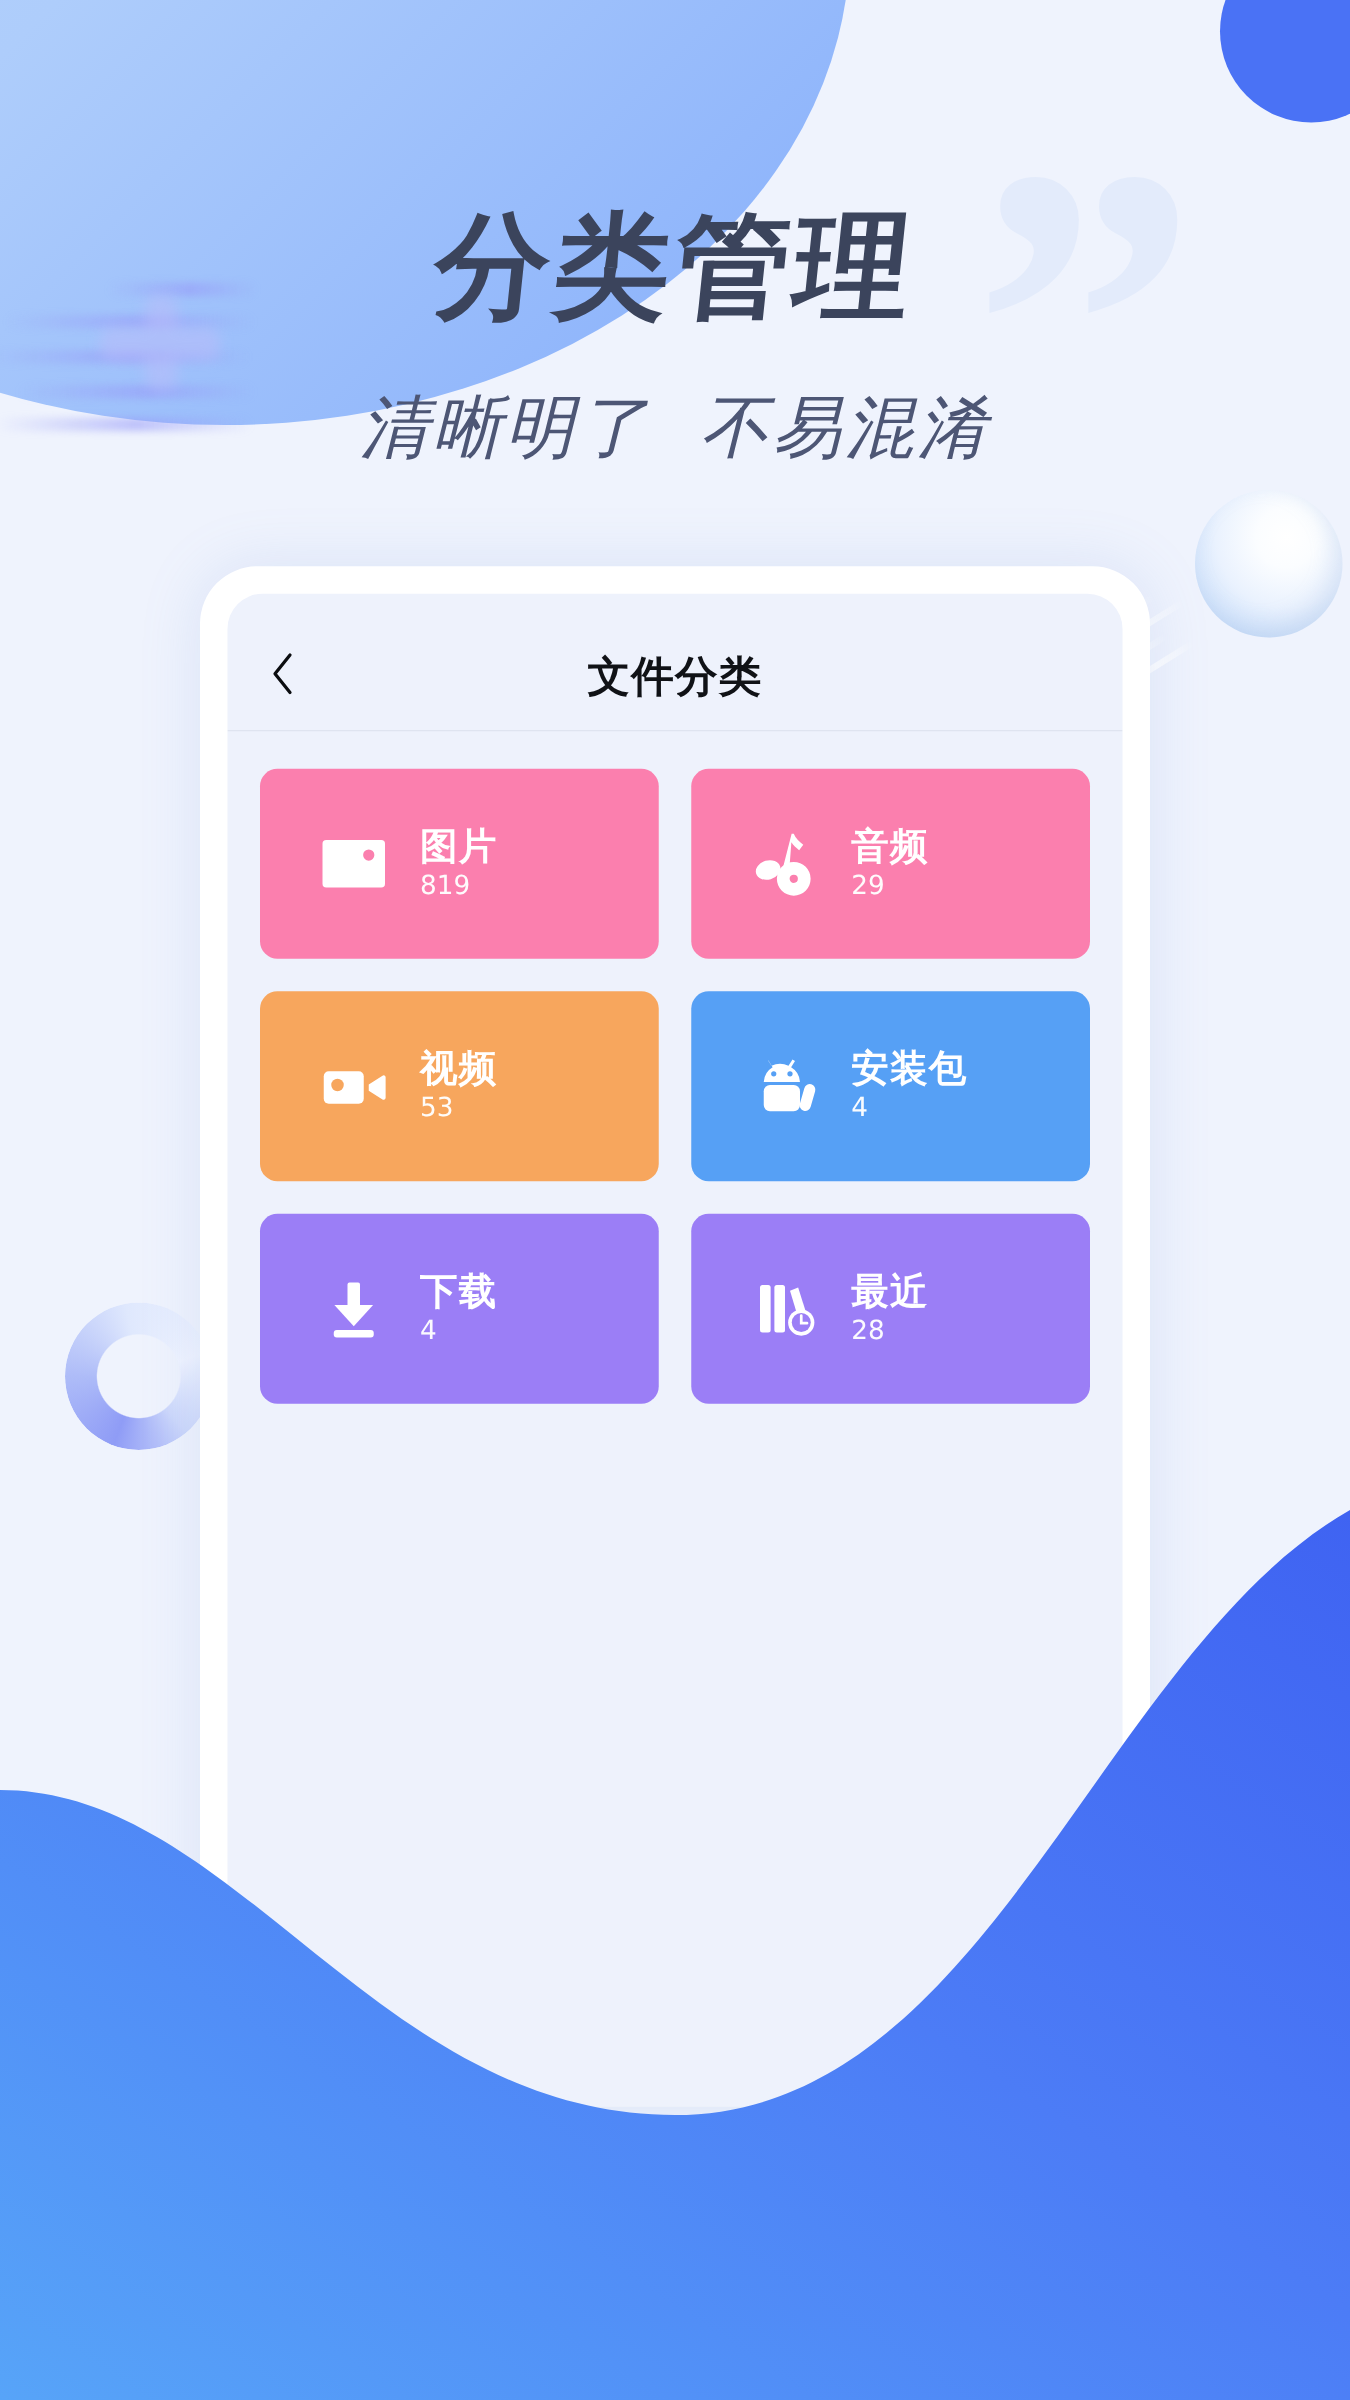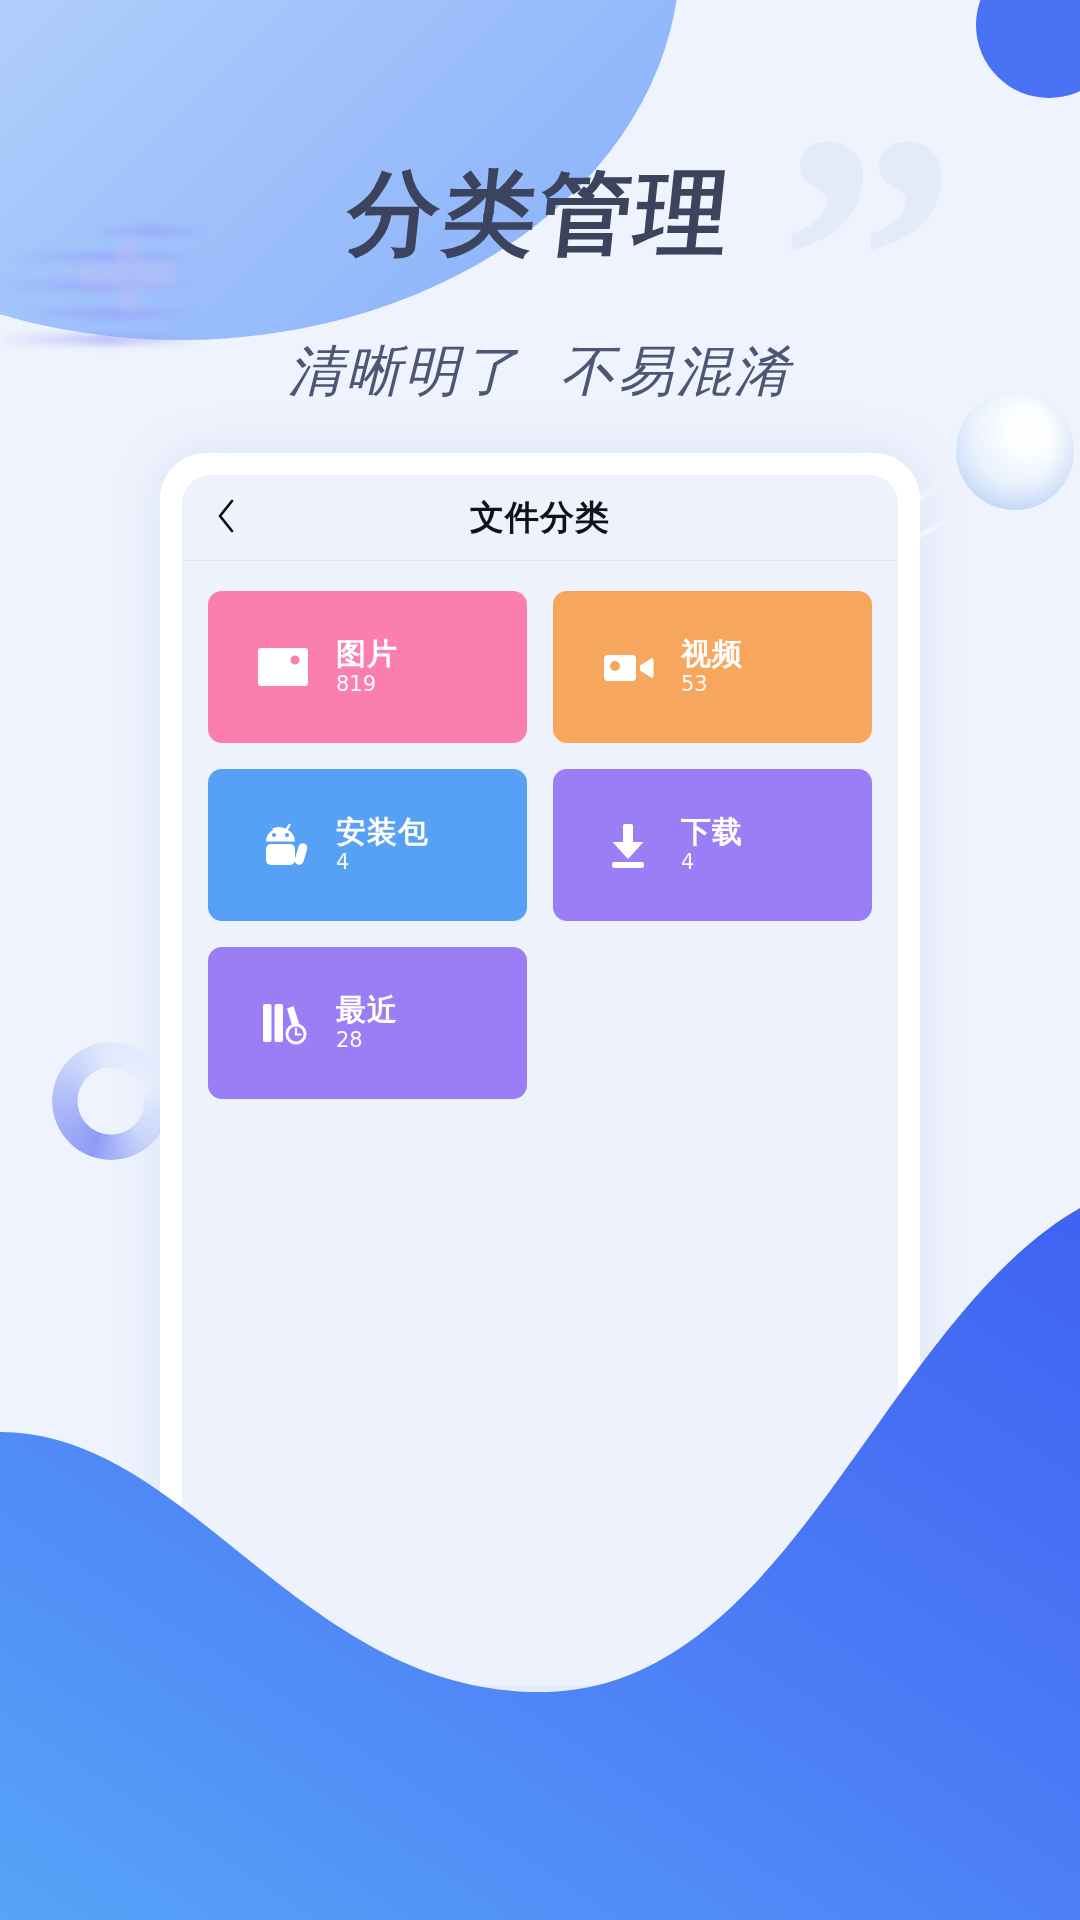--- a/index.html
+++ b/index.html
@@ -108,21 +108,20 @@
     transform:skewX(-6deg);
   }
   .subline {
     position:absolute; left:0; top:306px; width:1080px;
     text-align:center;
     font-size:55px; font-weight:400;
     letter-spacing:3px;
     color:#4d5675;
     font-style:italic;
     font-family:"DejaVu Sans", sans-serif;
-    margin-top:29px;
   }
   .subline .gap { display:inline-block; width:40px; }
 
   
   .phone {
     position:absolute;
     left:160px; top:453px;
     width:760px; height:1232px;
     background:#ffffff;
     border-radius:46px 46px 0 0;
@@ -134,21 +133,21 @@
     background:#eef2fc;
     border-radius:28px 28px 0 0;
     overflow:hidden;
     position:relative;
   }
 
   .navbar {
     height:86px;
     position:relative;
     border-bottom:1px solid #dfe4f0;
-    display:flex; align-items:center;
+    display:flex; align-items:center;margin-top:24px;
   }
   .back-btn {
     position:absolute; left:18px; top:50%;
     transform:translateY(-50%);
     width:52px; height:52px;
     display:flex; align-items:center; justify-content:center;
     cursor:pointer;
   }
   .back-btn svg { width:22px; height:36px; }
   .nav-title {
@@ -256,20 +255,34 @@
             <svg viewBox="0 0 56 56" fill="#ffffff">
               <path d="M6 9h44a3 3 0 0 1 3 3v32a3 3 0 0 1-3 3H6a3 3 0 0 1-3-3V12a3 3 0 0 1 3-3Zm3 31.5 11.5-14 8.5 10 6.5-7.5L47 40.5H9ZM40 16.5a4.5 4.5 0 1 0 0 9 4.5 4.5 0 0 0 0-9Z"></path>
             </svg>
           </span>
           <span class="txt">
             <span class="nm">图片</span>
             <span class="ct">819</span>
           </span>
         </div>
 
+        <div class="card" style="background:#fb7fae">
+          <span class="ic">
+            <svg viewBox="0 0 56 56" fill="#ffffff">
+              <path d="M35 4c1.6 3.5 4.2 6.4 7.6 8.7l-3.3 4.4c-2.5-1.8-4.6-3.9-6.2-6.3L31.5 32l-5.2-.6L33.3 4Z"></path>
+              <ellipse cx="14.5" cy="33" rx="10" ry="7.6" transform="rotate(-16 14.5 33)"></ellipse>
+              <path d="M35 26.5A13.5 13.5 0 1 1 21.5 40 13.5 13.5 0 0 1 35 26.5Zm0 10.2a3.3 3.3 0 1 0 0 6.6 3.3 3.3 0 0 0 0-6.6Z"></path>
+              <path d="M22 27h16v8H22z" fill="#fb7fae" opacity="0"></path>
+            </svg>
+          </span>
+          <span class="txt">
+            <span class="nm">音频</span>
+            <span class="ct">29</span>
+          </span>
+        </div>
 
         <div class="card" style="background:#f7a65d">
           <span class="ic">
             <svg viewBox="0 0 56 56" fill="#ffffff">
               <rect x="4" y="16" width="32" height="26" rx="4"></rect>
               <path d="M40 26.5 51 19.5a1.6 1.6 0 0 1 2.5 1.3v16.4A1.6 1.6 0 0 1 51 38.5l-11-7Z"></path>
               <circle cx="15" cy="27" r="5" fill="#f7a65d"></circle>
             </svg>
           </span>
           <span class="txt">

